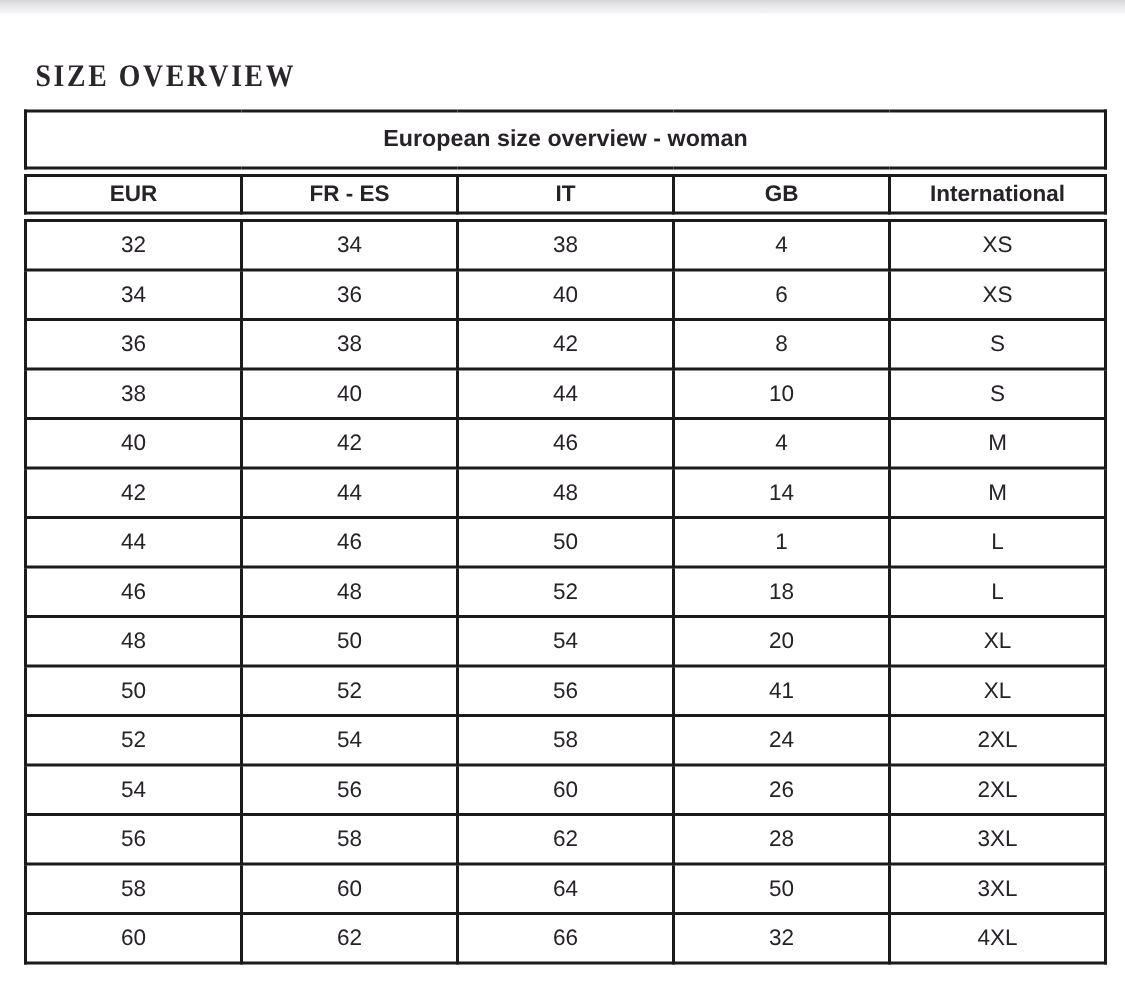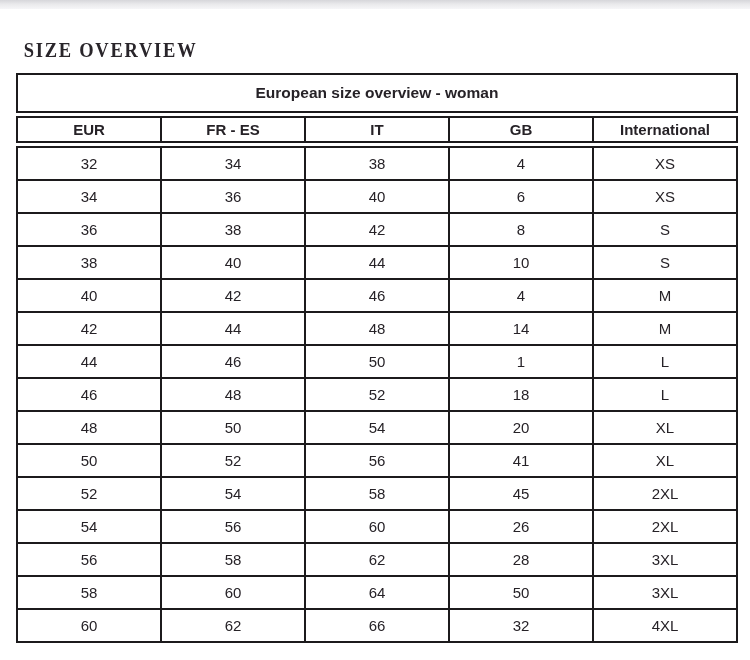--- a/index.html
+++ b/index.html
@@ -188,21 +188,21 @@
         <td>50</td>
         <td>52</td>
         <td>56</td>
         <td>41</td>
         <td>XL</td>
       </tr>
       <tr class="data-row">
         <td>52</td>
         <td>54</td>
         <td>58</td>
-        <td>45</td>
+        <td>24</td>
         <td>2XL</td>
       </tr>
       <tr class="data-row">
         <td>54</td>
         <td>56</td>
         <td>60</td>
         <td>26</td>
         <td>2XL</td>
       </tr>
       <tr class="data-row">

